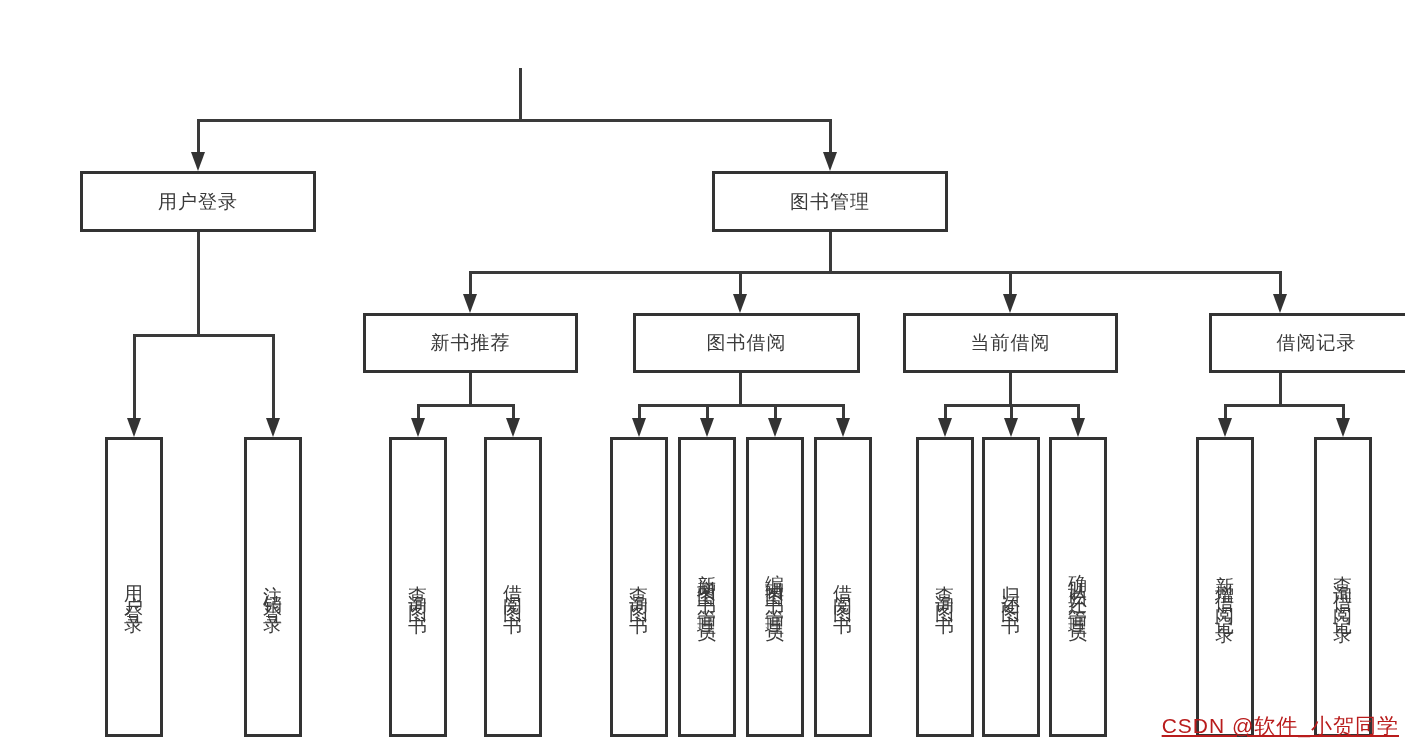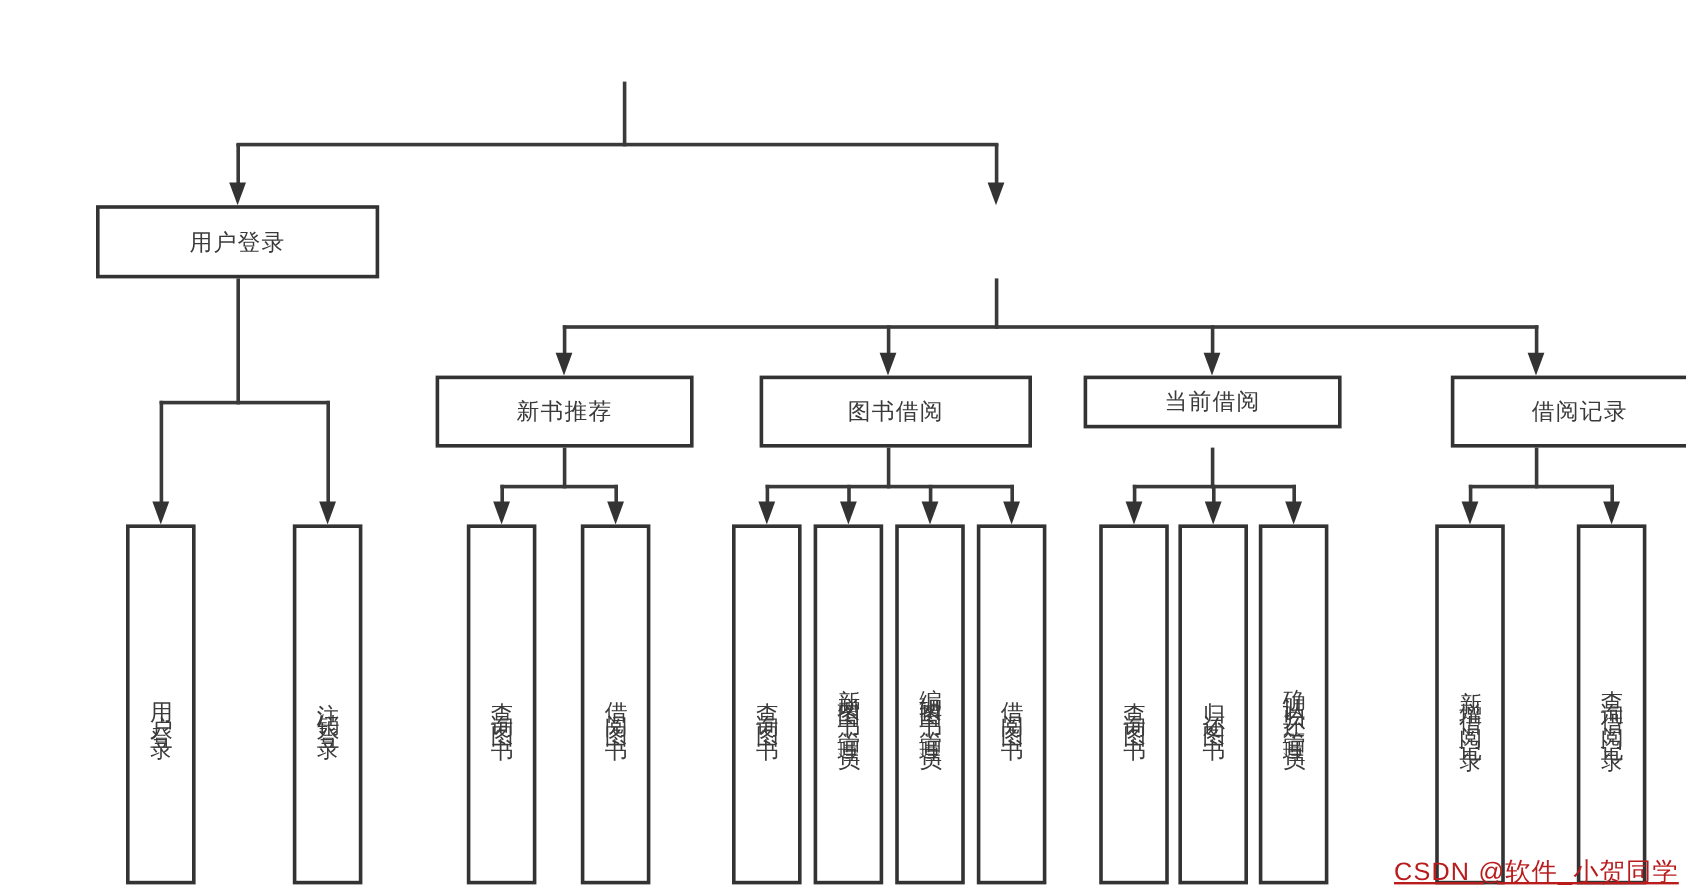--- a/index.html
+++ b/index.html
@@ -55,20 +55,21 @@
 
 
   <div class="vline" style="left:518.5px;top:68px;height:54px;"></div>
   <div class="hline" style="left:196.5px;top:119px;width:635px;"></div>
   <div class="vline" style="left:196.5px;top:120px;height:34px;"></div>
   <div class="arrow" style="left:191px;top:152px;"></div>
   <div class="vline" style="left:828.5px;top:120px;height:34px;"></div>
   <div class="arrow" style="left:823px;top:152px;"></div>
 
   <div class="box" style="left:80px;top:171px;width:236px;height:61px;">用户登录</div>
+  <div class="box" style="left:712px;top:171px;width:236px;height:61px;">图书管理</div>
 
   <div class="vline" style="left:196.5px;top:232px;height:105px;"></div>
   <div class="hline" style="left:132.5px;top:334px;width:142px;"></div>
   <div class="vline" style="left:132.5px;top:334px;height:86px;"></div>
   <div class="arrow" style="left:127px;top:418px;"></div>
   <div class="vline" style="left:271.5px;top:334px;height:86px;"></div>
   <div class="arrow" style="left:266px;top:418px;"></div>
 
   <div class="vline" style="left:828.5px;top:232px;height:42px;"></div>
   <div class="hline" style="left:469px;top:271px;width:813px;"></div>
@@ -76,21 +77,21 @@
   <div class="arrow" style="left:463px;top:294px;"></div>
   <div class="vline" style="left:739px;top:271px;height:25px;"></div>
   <div class="arrow" style="left:733px;top:294px;"></div>
   <div class="vline" style="left:1009px;top:271px;height:25px;"></div>
   <div class="arrow" style="left:1003px;top:294px;"></div>
   <div class="vline" style="left:1279px;top:271px;height:25px;"></div>
   <div class="arrow" style="left:1273px;top:294px;"></div>
 
   <div class="box" style="left:363px;top:313px;width:215px;height:60px;">新书推荐</div>
   <div class="box" style="left:633px;top:313px;width:227px;height:60px;text-align:right;">图书借阅</div>
-  <div class="box" style="left:903px;top:313px;width:215px;height:44px;">当前借阅</div>
+  <div class="box" style="left:903px;top:313px;width:215px;height:60px;">当前借阅</div>
   <div class="box" style="left:1173px;top:313px;width:215px;height:60px;margin-left:36px;">借阅记录</div>
 
   <div class="vline" style="left:469px;top:373px;height:34px;"></div>
   <div class="hline" style="left:416.5px;top:404px;width:98px;"></div>
   <div class="vline" style="left:416.5px;top:404px;height:16px;"></div>
   <div class="arrow" style="left:411px;top:418px;"></div>
   <div class="vline" style="left:511.5px;top:404px;height:16px;"></div>
   <div class="arrow" style="left:506px;top:418px;"></div>
 
   <div class="vline" style="left:739px;top:373px;height:34px;"></div>

